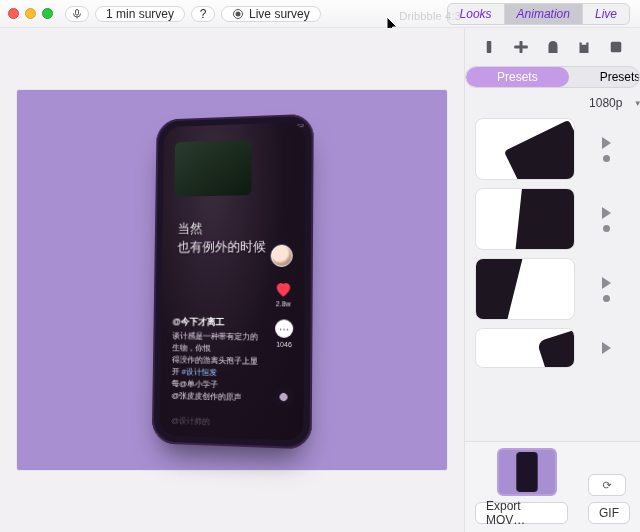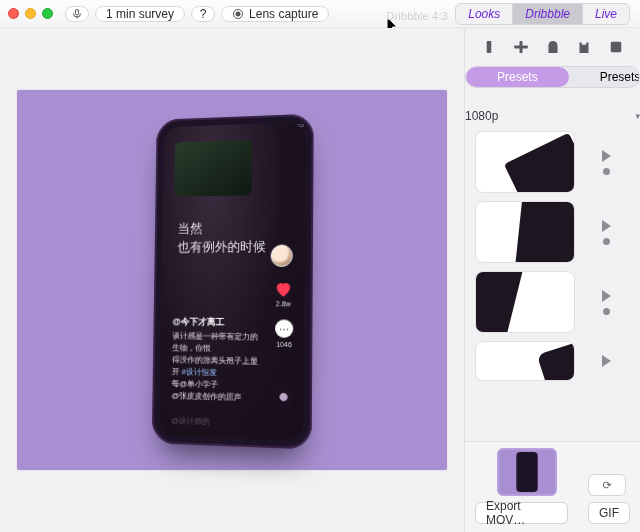--- a/index.html
+++ b/index.html
@@ -48,21 +48,21 @@
   .canvas-wrap {
     flex:1; background:#f2f0f3; display:flex; align-items:center; justify-content:center;
     position:relative;
   }
   .stage {
     width: 430px; height: 380px; background: #a88fd1; border-radius:2px;
     display:flex; align-items:center; justify-content:center; position:relative;
     box-shadow: 0 0 0 1px rgba(0,0,0,0.04);
   }
   .watermark {
-    position:absolute; top:-18px; right:16px; font-size:11px; color:#cfcfd3; letter-spacing:.2px;
+    position:absolute; top:-18px; right:3px; font-size:11px; color:#cfcfd3; letter-spacing:.2px;
   }
 
   .phone {
     width: 162px; height: 330px; border-radius: 24px;
     background:#1d1326; position:relative;
     box-shadow: 0 18px 28px -10px rgba(0,0,0,.55), inset 0 0 0 2px #392247;
     transform: perspective(900px) rotateY(-12deg) rotateX(3deg);
   }
   .notch {
     position:absolute; top:7px; right:10px; display:flex; gap:4px; color:#cbbad3; font-size:7px;
@@ -116,21 +116,21 @@
     width:24px;height:22px;border-radius:6px;display:flex;align-items:center;justify-content:center;
     color:#5a5a60; cursor:pointer;
   }
   .iconrow .slot svg{width:18px;height:18px;}
 
   .presetbar{display:flex;justify-content:center;padding:2px 0 6px;}
   .presetseg{display:flex;height:22px;border-radius:12px;background:#e8e8ec;border:1px solid #d6d6db;overflow:hidden;}
   .presetseg .p{padding:0 31px;display:flex;align-items:center;font-size:12px;cursor:pointer;}
   .presetseg .p.active{background:#c59ae6;color:#fff;border-radius:12px;}
 
-  .resrow{display:flex;justify-content:space-between;padding:2px 0 6px;color:#3a3a40;font-size:12px;gap:7px;align-items:center;cursor:pointer;margin-top:13px;}
+  .resrow{display:flex;justify-content:flex-end;padding:2px 0 6px;color:#3a3a40;font-size:12px;gap:13px;align-items:center;cursor:pointer;}
   .resrow .caret{font-size:9px;color:#7a7a80;}
 
   .thumbgrid{
     flex:1; overflow:hidden; padding:2px 10px 0 10px;
     display:flex; flex-direction:column; gap:8px;
   }
   .thumbrow{
     display:flex; gap:8px; align-items:stretch;
   }
   .thumb{
@@ -204,33 +204,33 @@
   </div>
 
 
   <div class="pill">
     <span class="ic">
       <svg viewBox="0 0 24 24" width="12" height="12">
           <circle cx="12" cy="12" r="5" fill="#555"></circle>
           <circle cx="12" cy="12" r="9" fill="none" stroke="#555" stroke-width="2"></circle>
         </svg>
     </span>
-    <span>Lens capture</span>
+    <span>Live survey</span>
   </div>
 
   <svg class="cursor" width="14" height="18" viewBox="0 0 14 18">
       <path d="M1 1l0 14 3.2-3.1 2 4.6 2.3-1-2-4.5H11z" fill="#000" stroke="#fff" stroke-width="1"></path>
     </svg>
 
   <div class="segmented">
     <div class="seg">
         <span>Looks</span>
       </div>
     <div class="seg active">
-        <span>Dribbble</span>
+        <span>Animation</span>
       </div>
     <div class="seg">
         <span>Live</span>
       </div>
   </div>
 </div>
 
 <div class="workspace">
 
   <div class="canvas-wrap">

